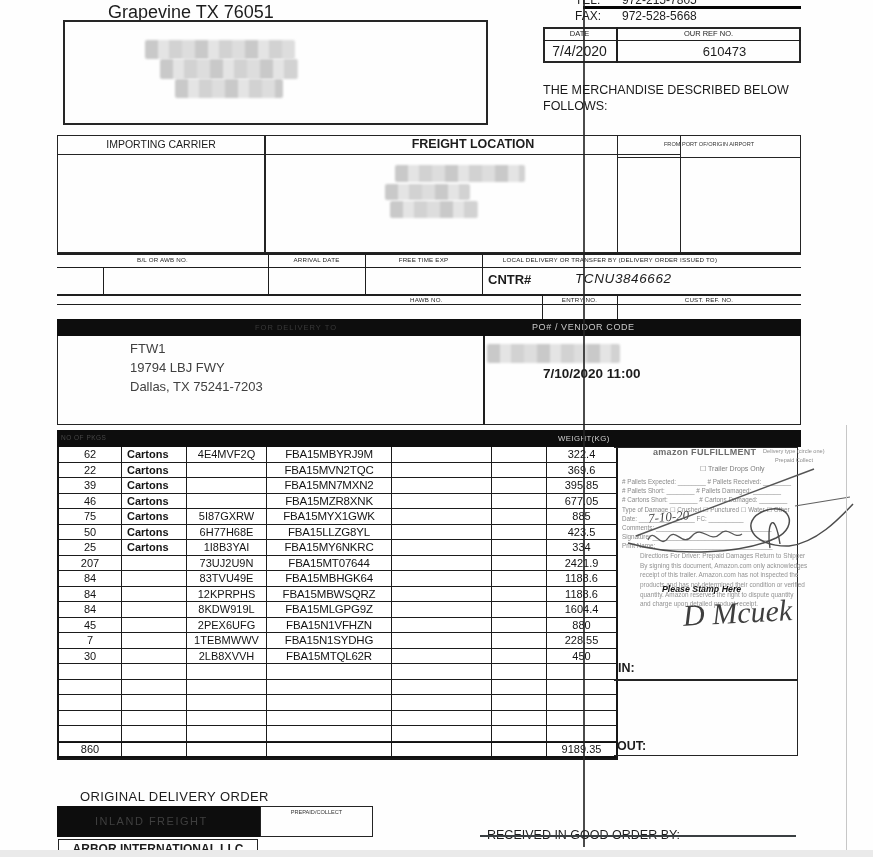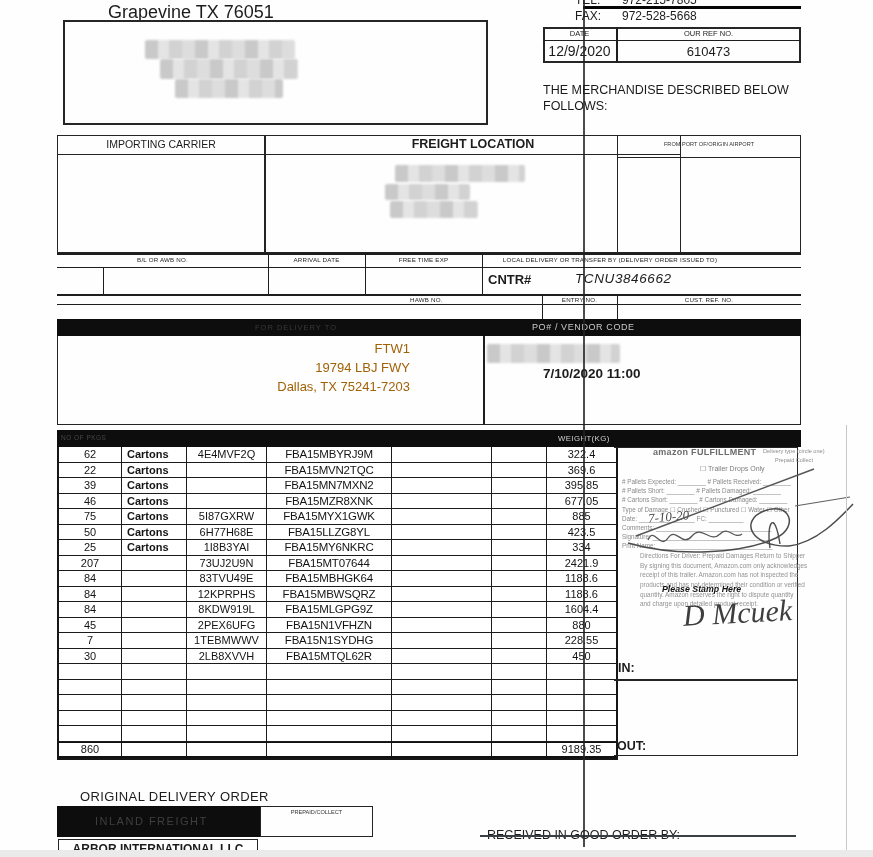--- a/index.html
+++ b/index.html
@@ -18,21 +18,21 @@
   #freight-table{position:absolute;left:57px;top:447px;width:557px;border:2px solid #161616;border-top:none;box-sizing:content-box;background:#fff;}
   .frow{display:flex;height:15.5px;box-sizing:border-box;border-bottom:1px solid #1b1b1b;}
   .frow.total{height:16.5px;border-top:1.5px solid #111;border-bottom:2px solid #111;font-size:11.5px;}
   .fcell{border-right:1px solid #1b1b1b;box-sizing:border-box;font-size:11px;display:flex;align-items:center;justify-content:center;overflow:hidden;color:#141414;}
   .c1{width:63px}.c2{width:65px;justify-content:flex-start;padding-left:5px;font-weight:bold;}
   .c3{width:80px}.c4{width:125px;font-size:11.5px;letter-spacing:-.2px;}
   .c5{width:100px}.c6{width:55px}.c7{width:69px;border-right:none;}
   .stampline{font-size:6.3px;color:#8a8a8a;height:9.2px;line-height:9.2px;white-space:nowrap;}
   .dirline{font-size:6.4px;color:#929292;height:9.7px;line-height:9.7px;white-space:nowrap;}
   .merchline{font-size:12.5px;line-height:15.5px;color:#1a1a1a;}
-  .addrline{font-size:13px;line-height:19px;color:#a16207;text-align:right;}
+  .addrline{font-size:13px;line-height:19px;color:#404040;text-align:left;}
   .handwrite{font-family:"Liberation Serif",serif;font-style:italic;color:#474747;}
   svg{position:absolute;left:0;top:0;pointer-events:none;}
 </style>
 </head>
 <body>
 
 <div id="page">
 
   <div class="abs" style="left:108px;top:2px;font-size:18px;">Grapevine TX 76051</div>
   <div class="boxed" style="left:63px;top:20px;width:425px;height:105px;"></div>
@@ -44,22 +44,22 @@
   <div class="abs" style="left:622px;top:-7px;font-size:12px;">972-215-7805</div>
   <div class="abs" style="left:583px;top:6px;width:218px;height:3px;background:#050505;"></div>
   <div class="abs" style="left:575px;top:9px;font-size:12px;">FAX:</div>
   <div class="abs" style="left:622px;top:9px;font-size:12px;">972-528-5668</div>
 
   <div class="boxed" style="left:543px;top:27px;width:258px;height:36px;border-width:2px;"></div>
   <div class="vline" style="left:616px;top:27px;height:36px;width:2px;"></div>
   <div class="hline" style="left:543px;top:40px;width:258px;"></div>
   <div class="abs" style="left:543px;top:29px;width:73px;text-align:center;font-size:7.5px;">DATE</div>
   <div class="abs" style="left:616px;top:29px;width:185px;text-align:center;font-size:7.5px;">OUR REF NO.</div>
-  <div class="abs" style="left:543px;top:43px;width:73px;text-align:center;font-size:14px;">12/9/2020</div>
-  <div class="abs" style="left:616px;top:44px;width:185px;text-align:center;font-size:13px;">610473</div>
+  <div class="abs" style="left:543px;top:43px;width:73px;text-align:center;font-size:14px;">7/4/2020</div>
+  <div class="abs" style="left:616px;top:44px;width:185px;text-align:center;font-size:13px;padding-left:16px;">610473</div>
 
   <div class="abs" style="left:543px;top:83px;">
       <div class="merchline">THE MERCHANDISE DESCRIBED BELOW</div>
       <div class="merchline">FOLLOWS:</div>
     </div>
 
   <div class="abs" style="left:57px;top:135px;width:208px;height:118px;border:1.5px solid #242424;box-sizing:border-box;">
     <div style="border-bottom:1px solid #242424;height:16px;text-align:center;font-size:10.5px;padding-top:2px;">IMPORTING CARRIER</div>
   </div>
   <div class="abs" style="left:265px;top:135px;width:416px;height:118px;border:1.5px solid #242424;box-sizing:border-box;">

